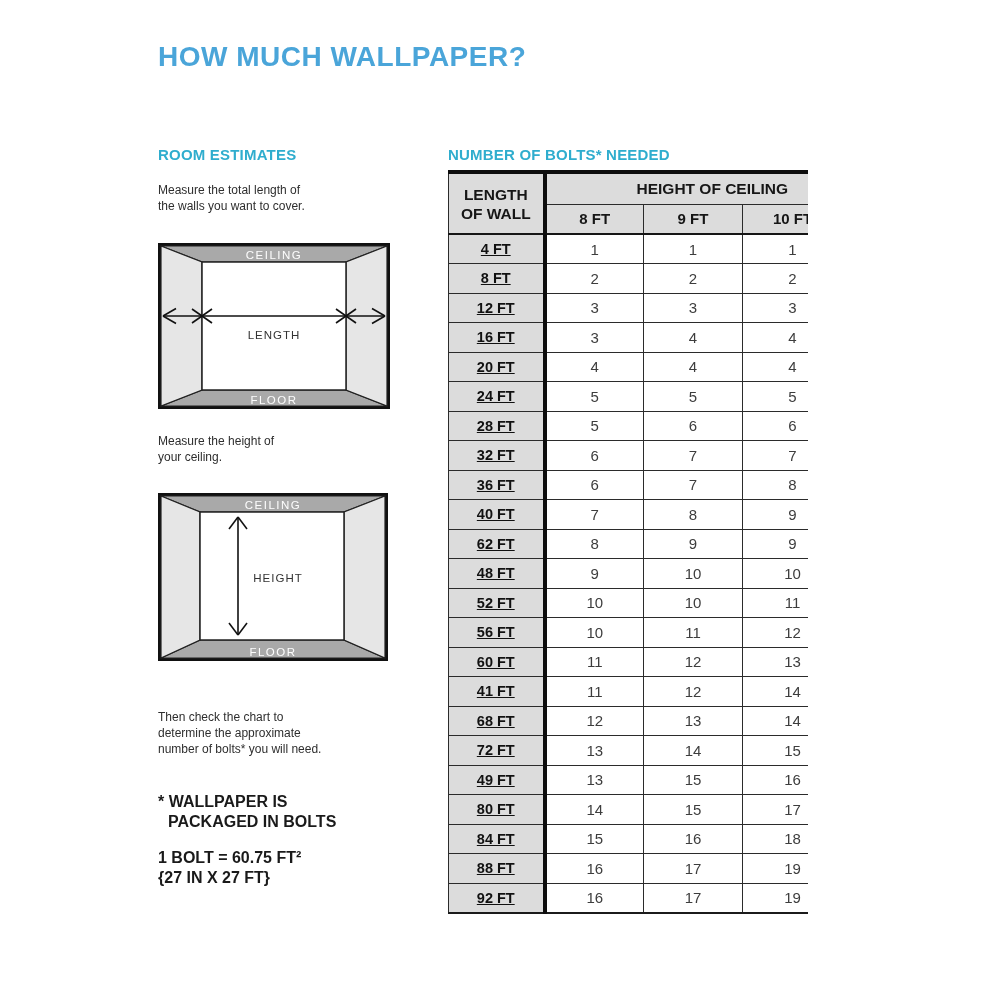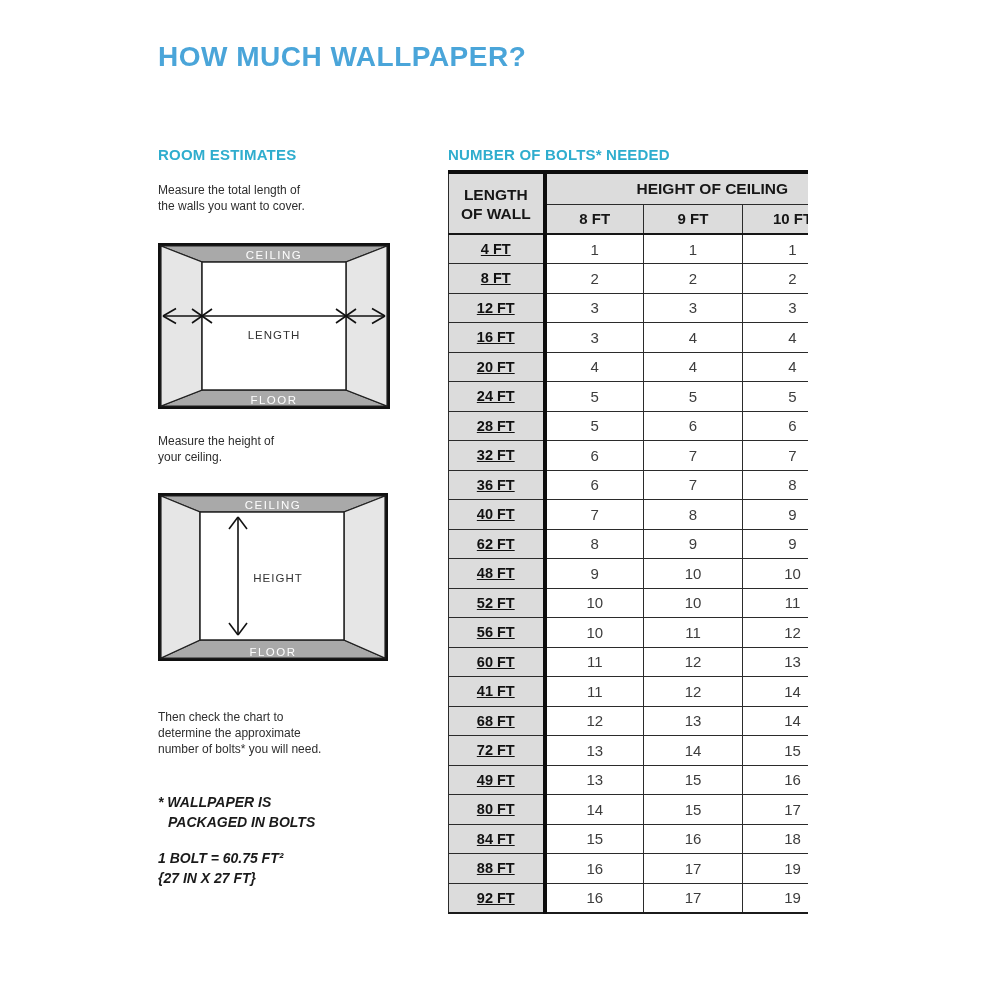--- a/index.html
+++ b/index.html
@@ -33,21 +33,21 @@
   .step1 { top:182px; }
   .step2 { top:433px; }
   .step3 { top:684px;margin-top:25px; }
 
   .diagram { position:absolute; left:158px; display:block; }
   .diagram-length { top:243px; }
   .diagram-height { top:493px; }
 
   .footnote, .bolt-info {
     position:absolute; left:158px;
-    font-size:14px; font-weight:bold; color:#1a1a1a; line-height:20px;font-style:italic;
+    font-size:16px; font-weight:bold; color:#1a1a1a; line-height:20px;
   }
   .footnote { top:792px; }
   .footnote .indent { padding-left:10px; }
   .bolt-info { top:848px; }
 
   table.bolt-table {
     position:absolute; left:448px; top:170px;
     width:394px; table-layout:fixed; border-collapse:collapse;
     border:1.5px solid #1b1b1b;
     border-top:4px solid #0d0d0d;

